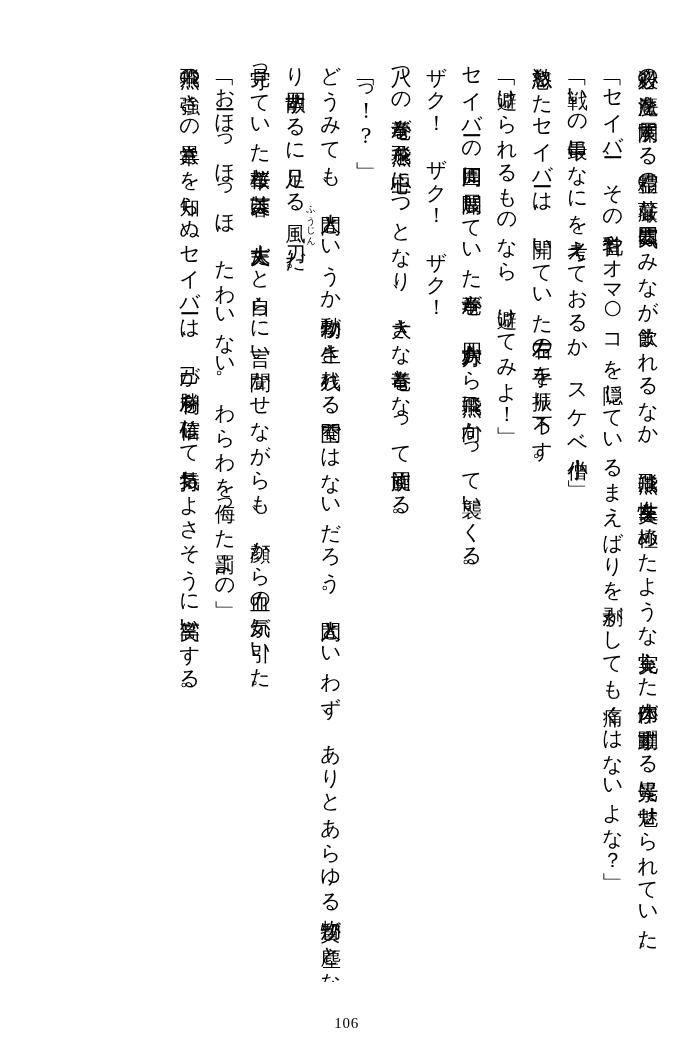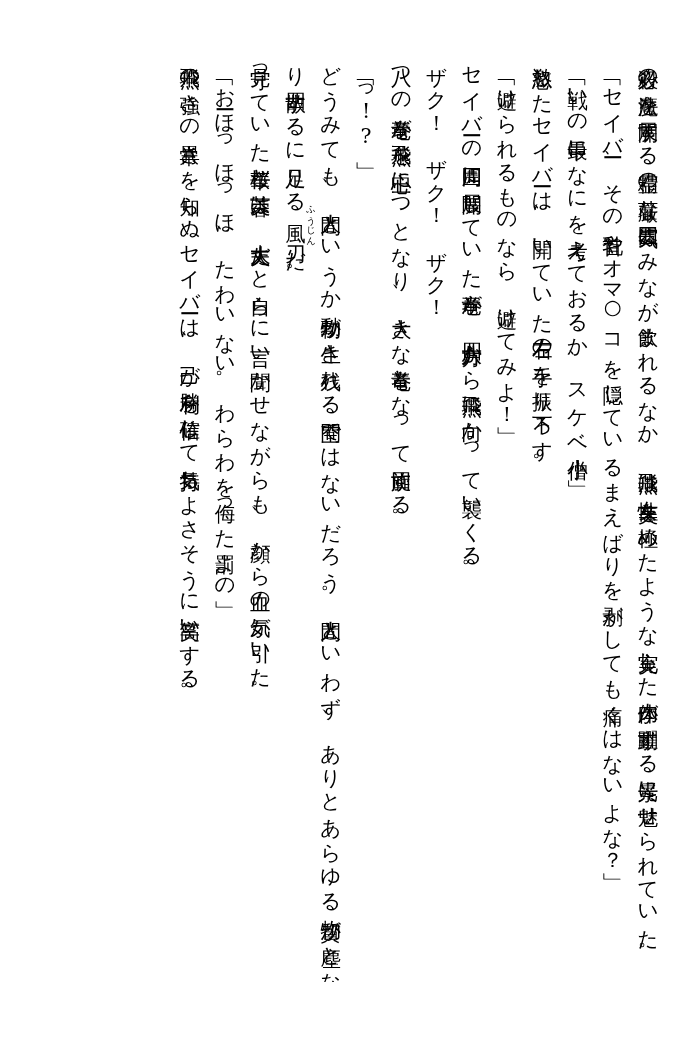--- a/index.html
+++ b/index.html
@@ -80,14 +80,15 @@
     <p>セイバーの周囲に展開していた竜巻が、四方八方から飛燕に向かって襲いくる。</p>
     <p>ザク！　ザク！　ザク！</p>
     <p>八つの竜巻が飛燕を中心に一つとなり、大きな竜巻となって旋回する。</p>
     <p class="indent">「っ!?」</p>
     <p><span>どうみても、人間というか動物が生き残れる空間ではないだろう。人間といわず、ありとあらゆる物質が塵となり四散するに足りる<ruby>風刃<rt>ふうじん</rt></ruby>だ。</span></p>
     <p>見守っていた桜華と芙蓉は、大丈夫だと自らに言い聞かせながらも、顔から血の気が引いた。</p>
     <p class="indent">「おーほっほっほ、たわいない。わらわを侮った罰よの」</p>
     <p>飛燕の強さの異常さを知らぬセイバーは、己が勝利を確信して気持ちよさそうに高笑いする。</p>
   </div>
 
+  <div id="page-number">106</div>
 
 </div>
 
 </body></html>

